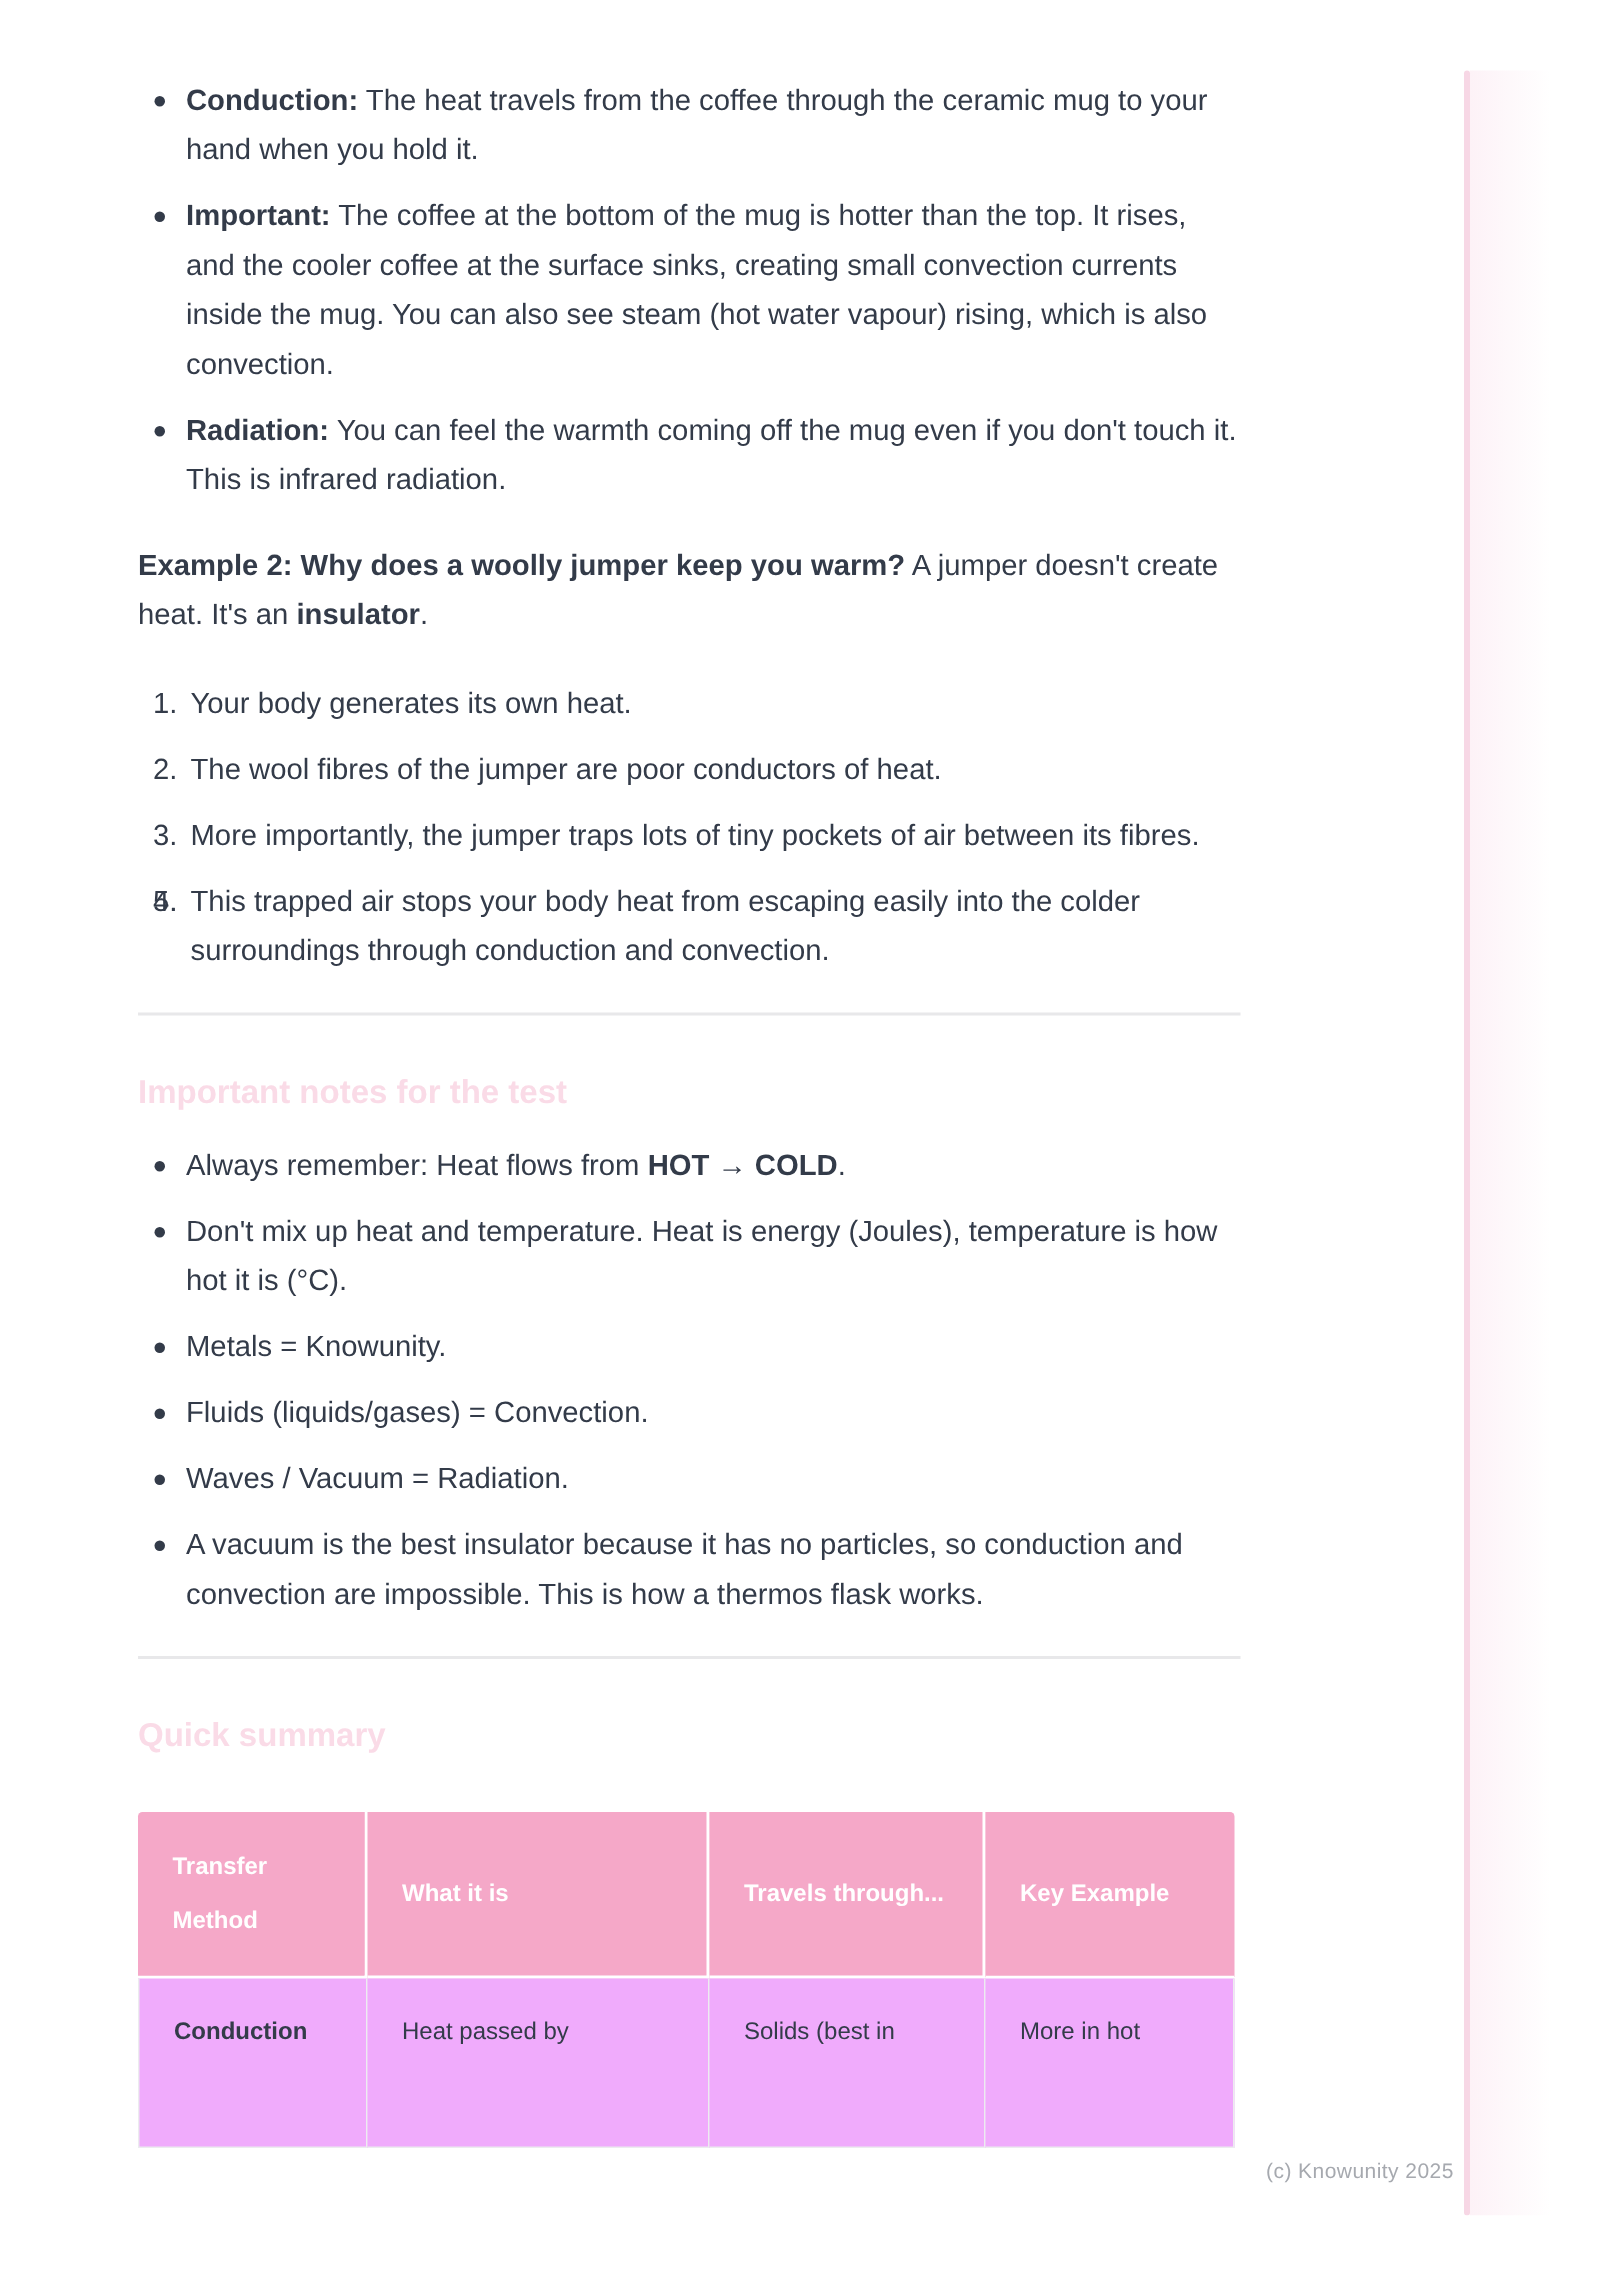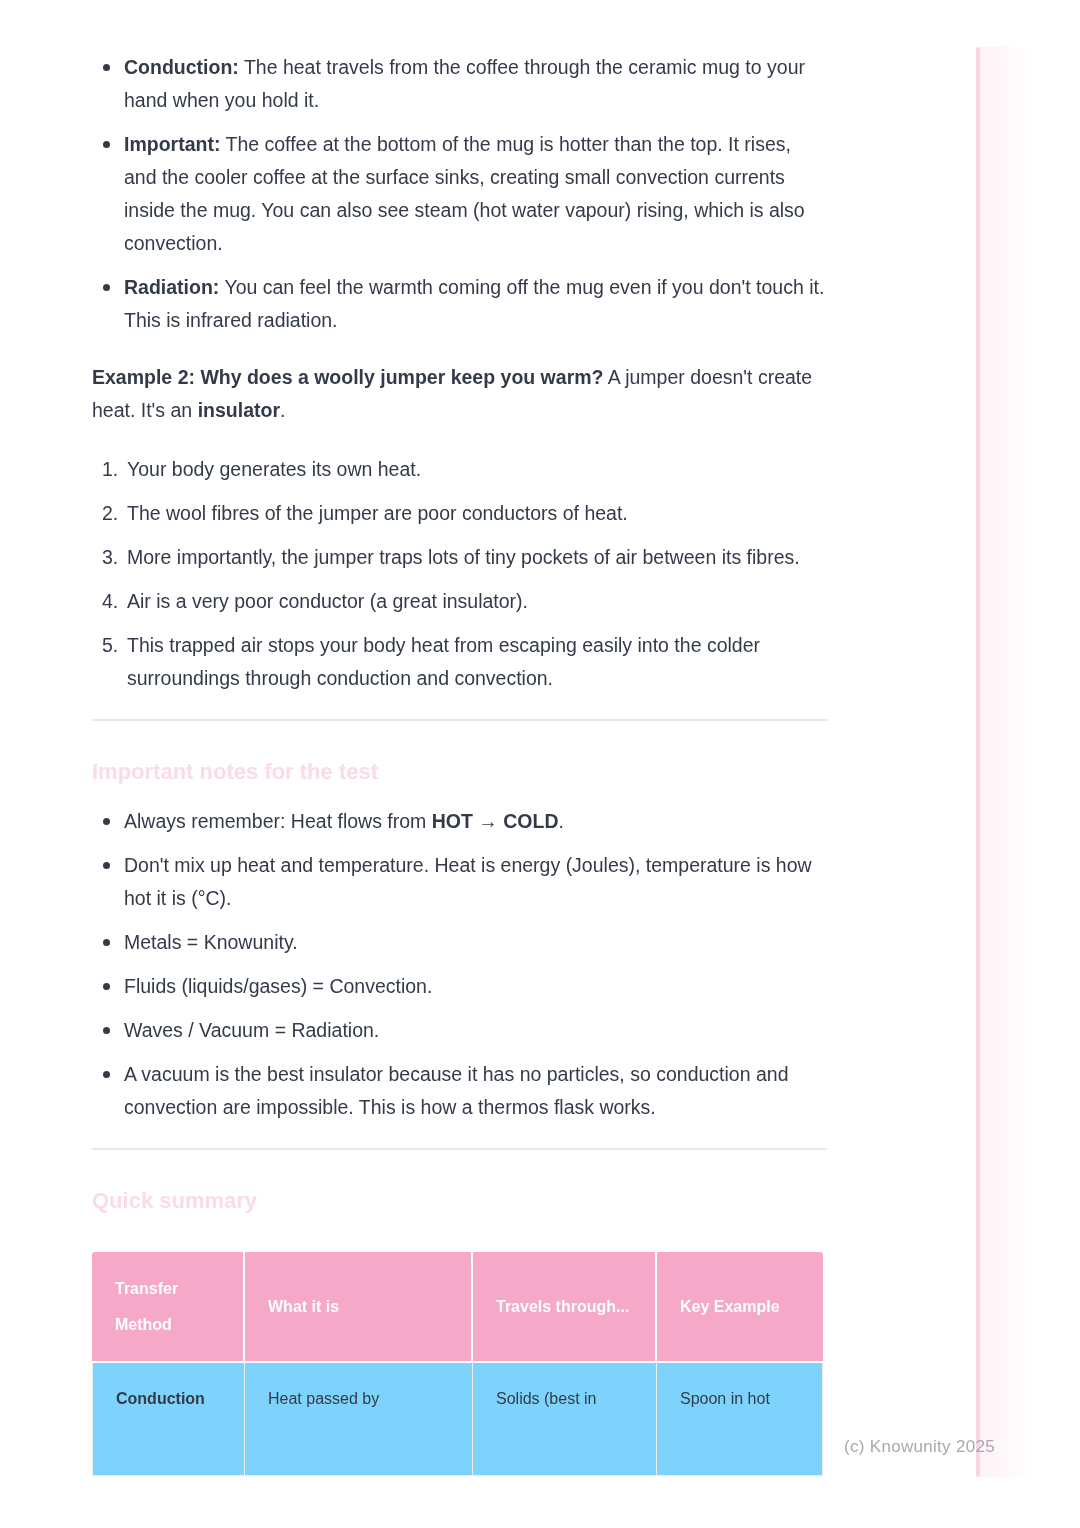--- a/index.html
+++ b/index.html
@@ -79,21 +79,21 @@
     height: 111px;
     box-sizing: border-box;
     padding: 0 23px;
     line-height: 36px;
     border-right: 2px solid #ffffff;
     border-bottom: 2px solid #ffffff;
   }
   table.summary-table th:first-child { border-top-left-radius: 3px; }
   table.summary-table th:last-child { border-right: none; border-top-right-radius: 3px; }
   table.summary-table td {
-    background: #7dd3fc;
+    background: #f0abfc;
     vertical-align: top;
     padding: 19px 23px 60px 23px;
     border-right: 1px solid #ececef;
     border-bottom: 1px solid #ececef;
   }
   table.summary-table td:first-child {
     border-left: 1px solid #ececef;
     font-weight: 700;
   }
   .edge-line {
@@ -105,21 +105,21 @@
   }
   .edge-shade {
     position: absolute;
     left: 980px; top: 47px;
     width: 54px; height: 1430px;
     background: linear-gradient(to right, #fdf2f7, #ffffff);
   }
   .copyright {
     position: absolute;
     left: 844px; top: 1438px;
-    font-size: 17px;
+    font-size: 14px;
     line-height: 18px;
     color: #a6a9af;
     letter-spacing: 0.3px;
     z-index: 5;
     white-space: nowrap;
   }
 </style>
 </head>
 <body>
 
@@ -154,21 +154,20 @@
       <li>
         <span class="num">2.</span>
         <span>The wool fibres of the jumper are poor conductors of heat.</span>
       </li>
       <li>
         <span class="num">3.</span>
         <span>More importantly, the jumper traps lots of tiny pockets of air between its fibres.</span>
       </li>
       <li>
         <span class="num">4.</span>
-        <span>Air is a very poor conductor (a great insulator).</span>
       </li>
       <li>
         <span class="num">5.</span>
         <span>This trapped air stops your body heat from escaping easily into the colder surroundings through conduction and convection.</span>
       </li>
     </ol>
 
     <hr class="divider">
 
     <h2 class="section-heading">Important notes for the test</h2>
@@ -199,21 +198,21 @@
           <th>What it is</th>
           <th>Travels through...</th>
           <th>Key Example</th>
         </tr>
       </thead>
       <tbody>
         <tr>
           <td>Conduction</td>
           <td>Heat passed by</td>
           <td>Solids (best in</td>
-          <td>Spoon in hot</td>
+          <td>More in hot</td>
         </tr>
       </tbody>
     </table>
 
   </div>
 
   <div class="edge-shade"></div>
   <div class="edge-line"></div>
 </div>
 

